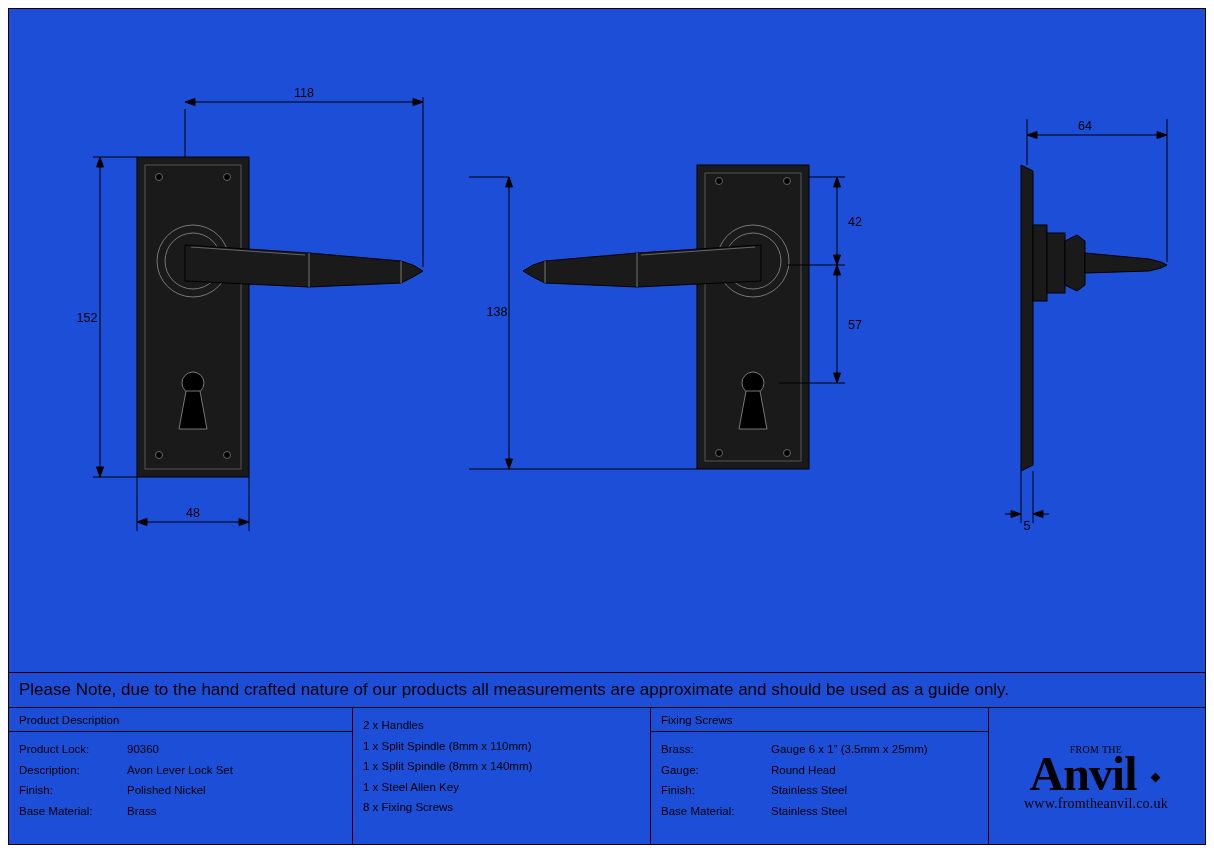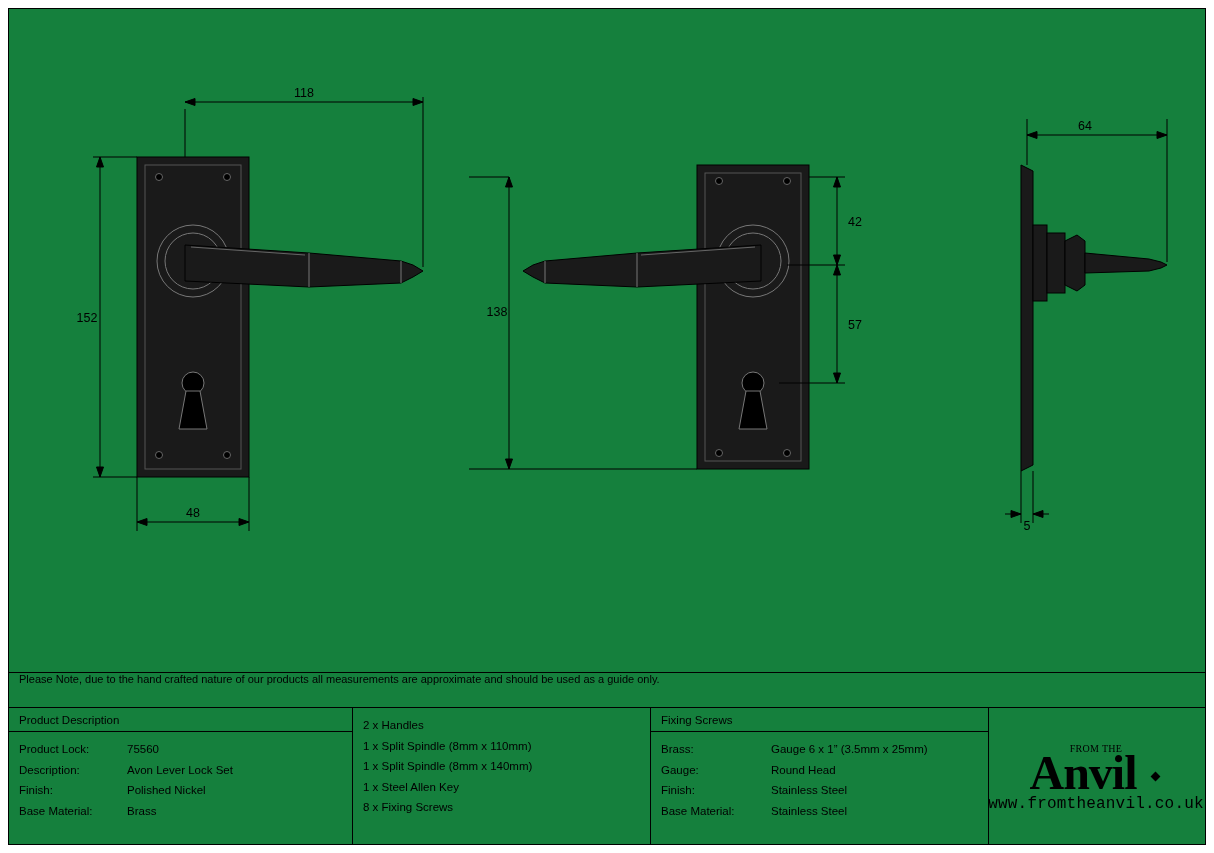--- a/index.html
+++ b/index.html
@@ -12,39 +12,40 @@
     font-family: "Liberation Sans", sans-serif;
     color: #000;
     position: relative;
     overflow: hidden;
   }
   .sheet {
     position: absolute;
     left: 8px; top: 8px;
     width: 1198px; height: 837px;
     border: 1.5px solid #000;
-    background: #15803d;
+    background: #1d4ed8;
   }
   .drawing-area {
     position: absolute;
     left: 0; top: 0;
     width: 1196px; height: 663px;
   }
   svg.draw { position: absolute; left: 0; top: 0; }
 
   
   .note-row {
     position: absolute;
     left: 0; top: 663px;
     width: 1196px; height: 36px;
     border-top: 1.5px solid #000;
     border-bottom: 1.5px solid #000;
     display: flex;
+    align-items: center;
     padding-left: 10px;
-    font-size: 11px;
+    font-size: 17px;
   }
   .tables {
     position: absolute;
     left: 0; top: 699px;
     width: 1196px; height: 136px;
     display: flex;
   }
   .col {
     border-right: 1.5px solid #000;
     height: 100%;
@@ -95,22 +96,22 @@
   }
   .logo-main {
     font-family: "Liberation Serif", serif;
     font-size: 48px;
     font-weight: bold;
     letter-spacing: -1px;
     line-height: 42px;
     position: relative;
   }
   .logo-url {
-    font-family: Liberation Mono, monospace;
-    font-size: 16px;
+    font-family: Liberation Serif, serif;
+    font-size: 14px;
     letter-spacing: .2px;
     margin-top: 1px;
   }
   .logo-diamond {
     display: inline-block;
     width: 7px; height: 7px;
     background: #000;
     transform: rotate(45deg);
     margin: 0 4px 3px 4px;
     vertical-align: middle;
@@ -260,21 +261,21 @@
     <span>Please Note, due to the hand crafted nature of our products all measurements are approximate and should be used as a guide only.</span>
   </div>
 
   <div class="tables">
 
     <div class="col col-info">
       <div class="col-header">Product Description</div>
       <div class="col-body">
         <div class="kv">
           <span class="k">Product Lock:</span>
-          <span class="v">75560</span>
+          <span class="v">90360</span>
         </div>
         <div class="kv">
           <span class="k">Description:</span>
           <span class="v">Avon Lever Lock Set</span>
         </div>
         <div class="kv">
           <span class="k">Finish:</span>
           <span class="v">Polished Nickel</span>
         </div>
         <div class="kv">

